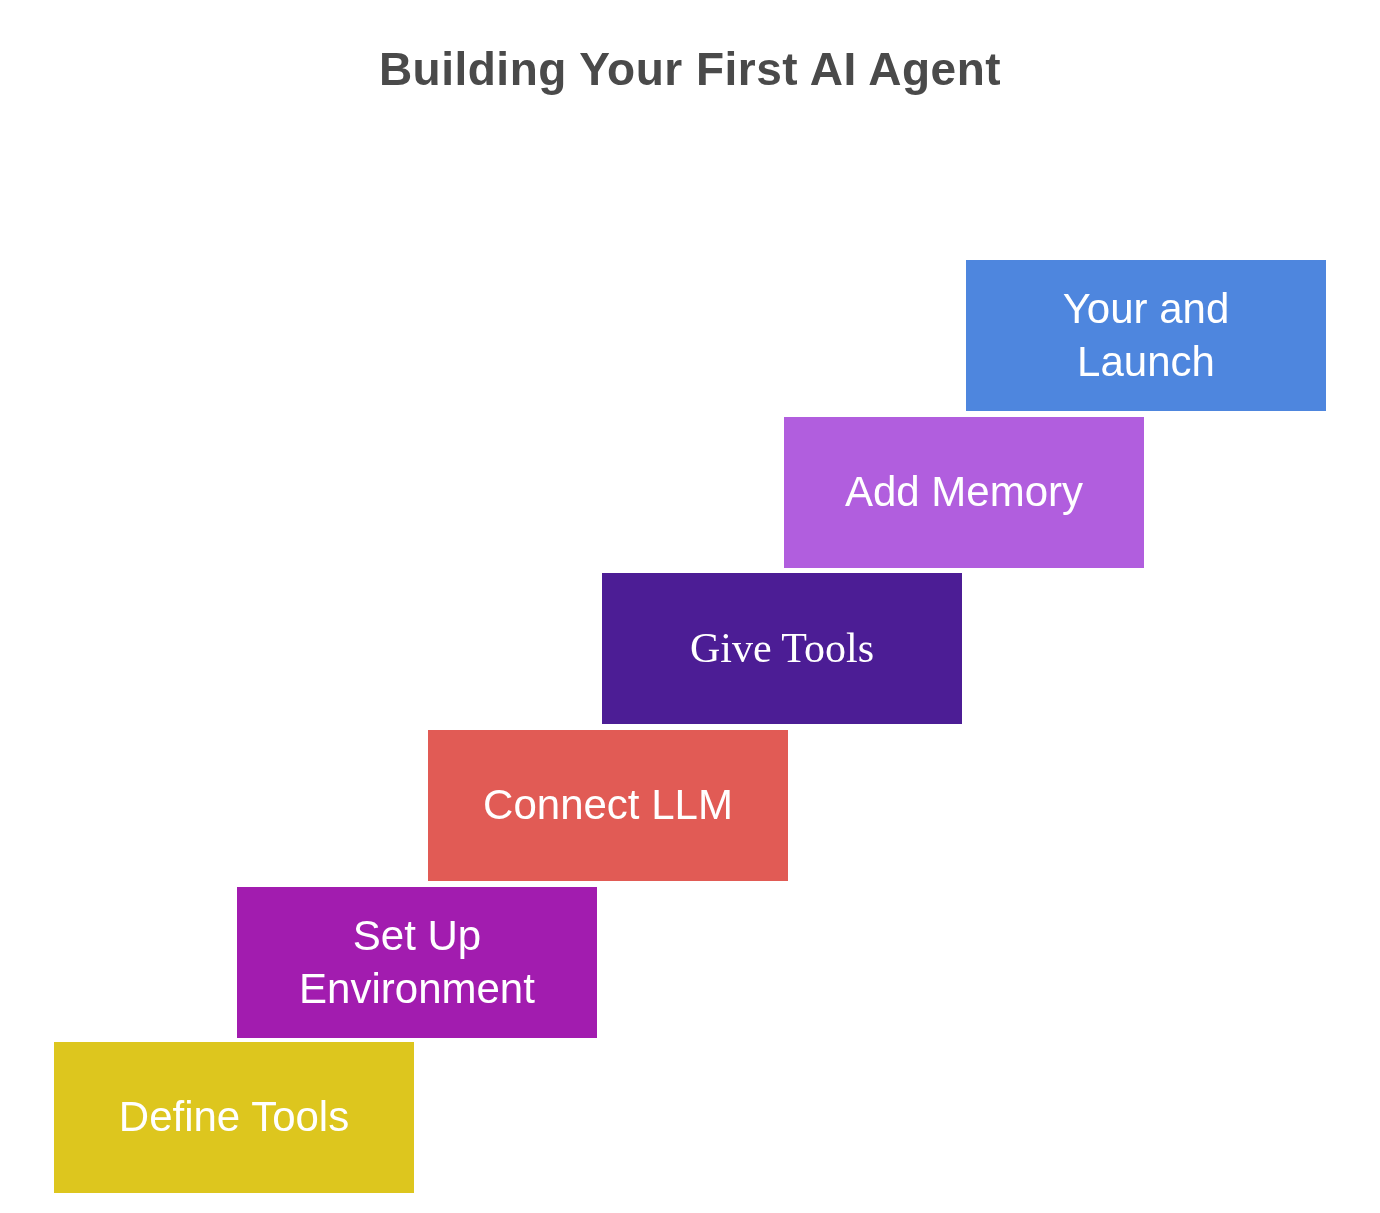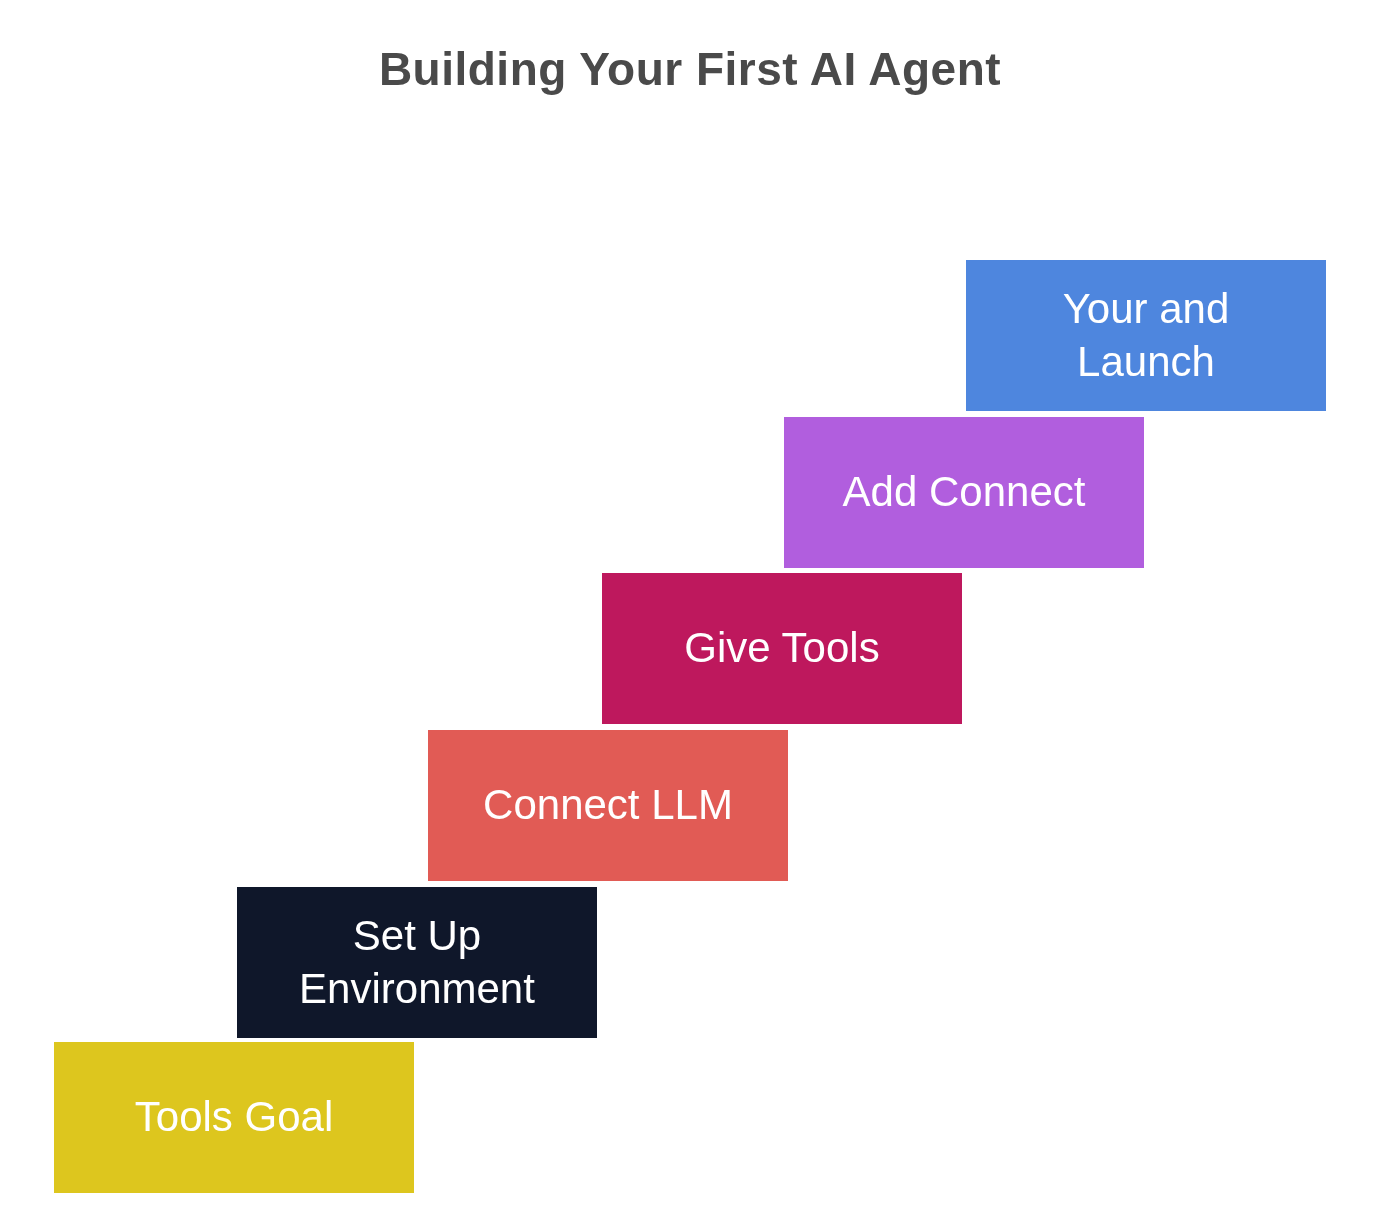--- a/index.html
+++ b/index.html
@@ -40,31 +40,31 @@
     line-height: 1.25;
   }
 </style>
 </head>
 <body>
 
 <div class="canvas" style="background: rgb(255, 255, 255);">
   <h1 class="title" style="color: rgb(74, 74, 74);">Building Your First AI Agent</h1>
   <div id="steps-container">
       <div class="step-box" style="left: 54px; top: 1042px; width: 360px; height: 151px; background: rgb(221, 198, 30);">
-        <span class="step-label" style="color: rgb(255, 255, 255);">Tools Goal</span>
+        <span class="step-label" style="color: rgb(255, 255, 255);">Define Tools</span>
       </div>
-      <div class="step-box" style="left: 237px; top: 887px; width: 360px; height: 151px; background: #0f172a;">
+      <div class="step-box" style="left: 237px; top: 887px; width: 360px; height: 151px; background: #a21caf;">
         <span class="step-label" style="color: rgb(255, 255, 255);">Set Up Environment</span>
       </div>
       <div class="step-box" style="left: 428px; top: 730px; width: 360px; height: 151px; background: rgb(225, 91, 85);">
         <span class="step-label" style="color: rgb(255, 255, 255);">Connect LLM</span>
       </div>
-      <div class="step-box" style="left: 602px; top: 573px; width: 360px; height: 151px; background: #be185d;">
+      <div class="step-box" style="left: 602px; top: 573px; width: 360px; height: 151px; background: #4c1d95; font-family: Liberation Serif, serif;">
         <span class="step-label" style="color: rgb(255, 255, 255);">Give Tools</span>
       </div>
       <div class="step-box" style="left: 784px; top: 417px; width: 360px; height: 151px; background: rgb(177, 94, 222);">
-        <span class="step-label" style="color: rgb(255, 255, 255);">Add Connect</span>
+        <span class="step-label" style="color: rgb(255, 255, 255);">Add Memory</span>
       </div>
       <div class="step-box" style="left: 966px; top: 260px; width: 360px; height: 151px; background: rgb(78, 134, 222);">
         <span class="step-label" style="color: rgb(255, 255, 255);">Your and Launch</span>
       </div>
     </div>
 </div>
 
 </body></html>

